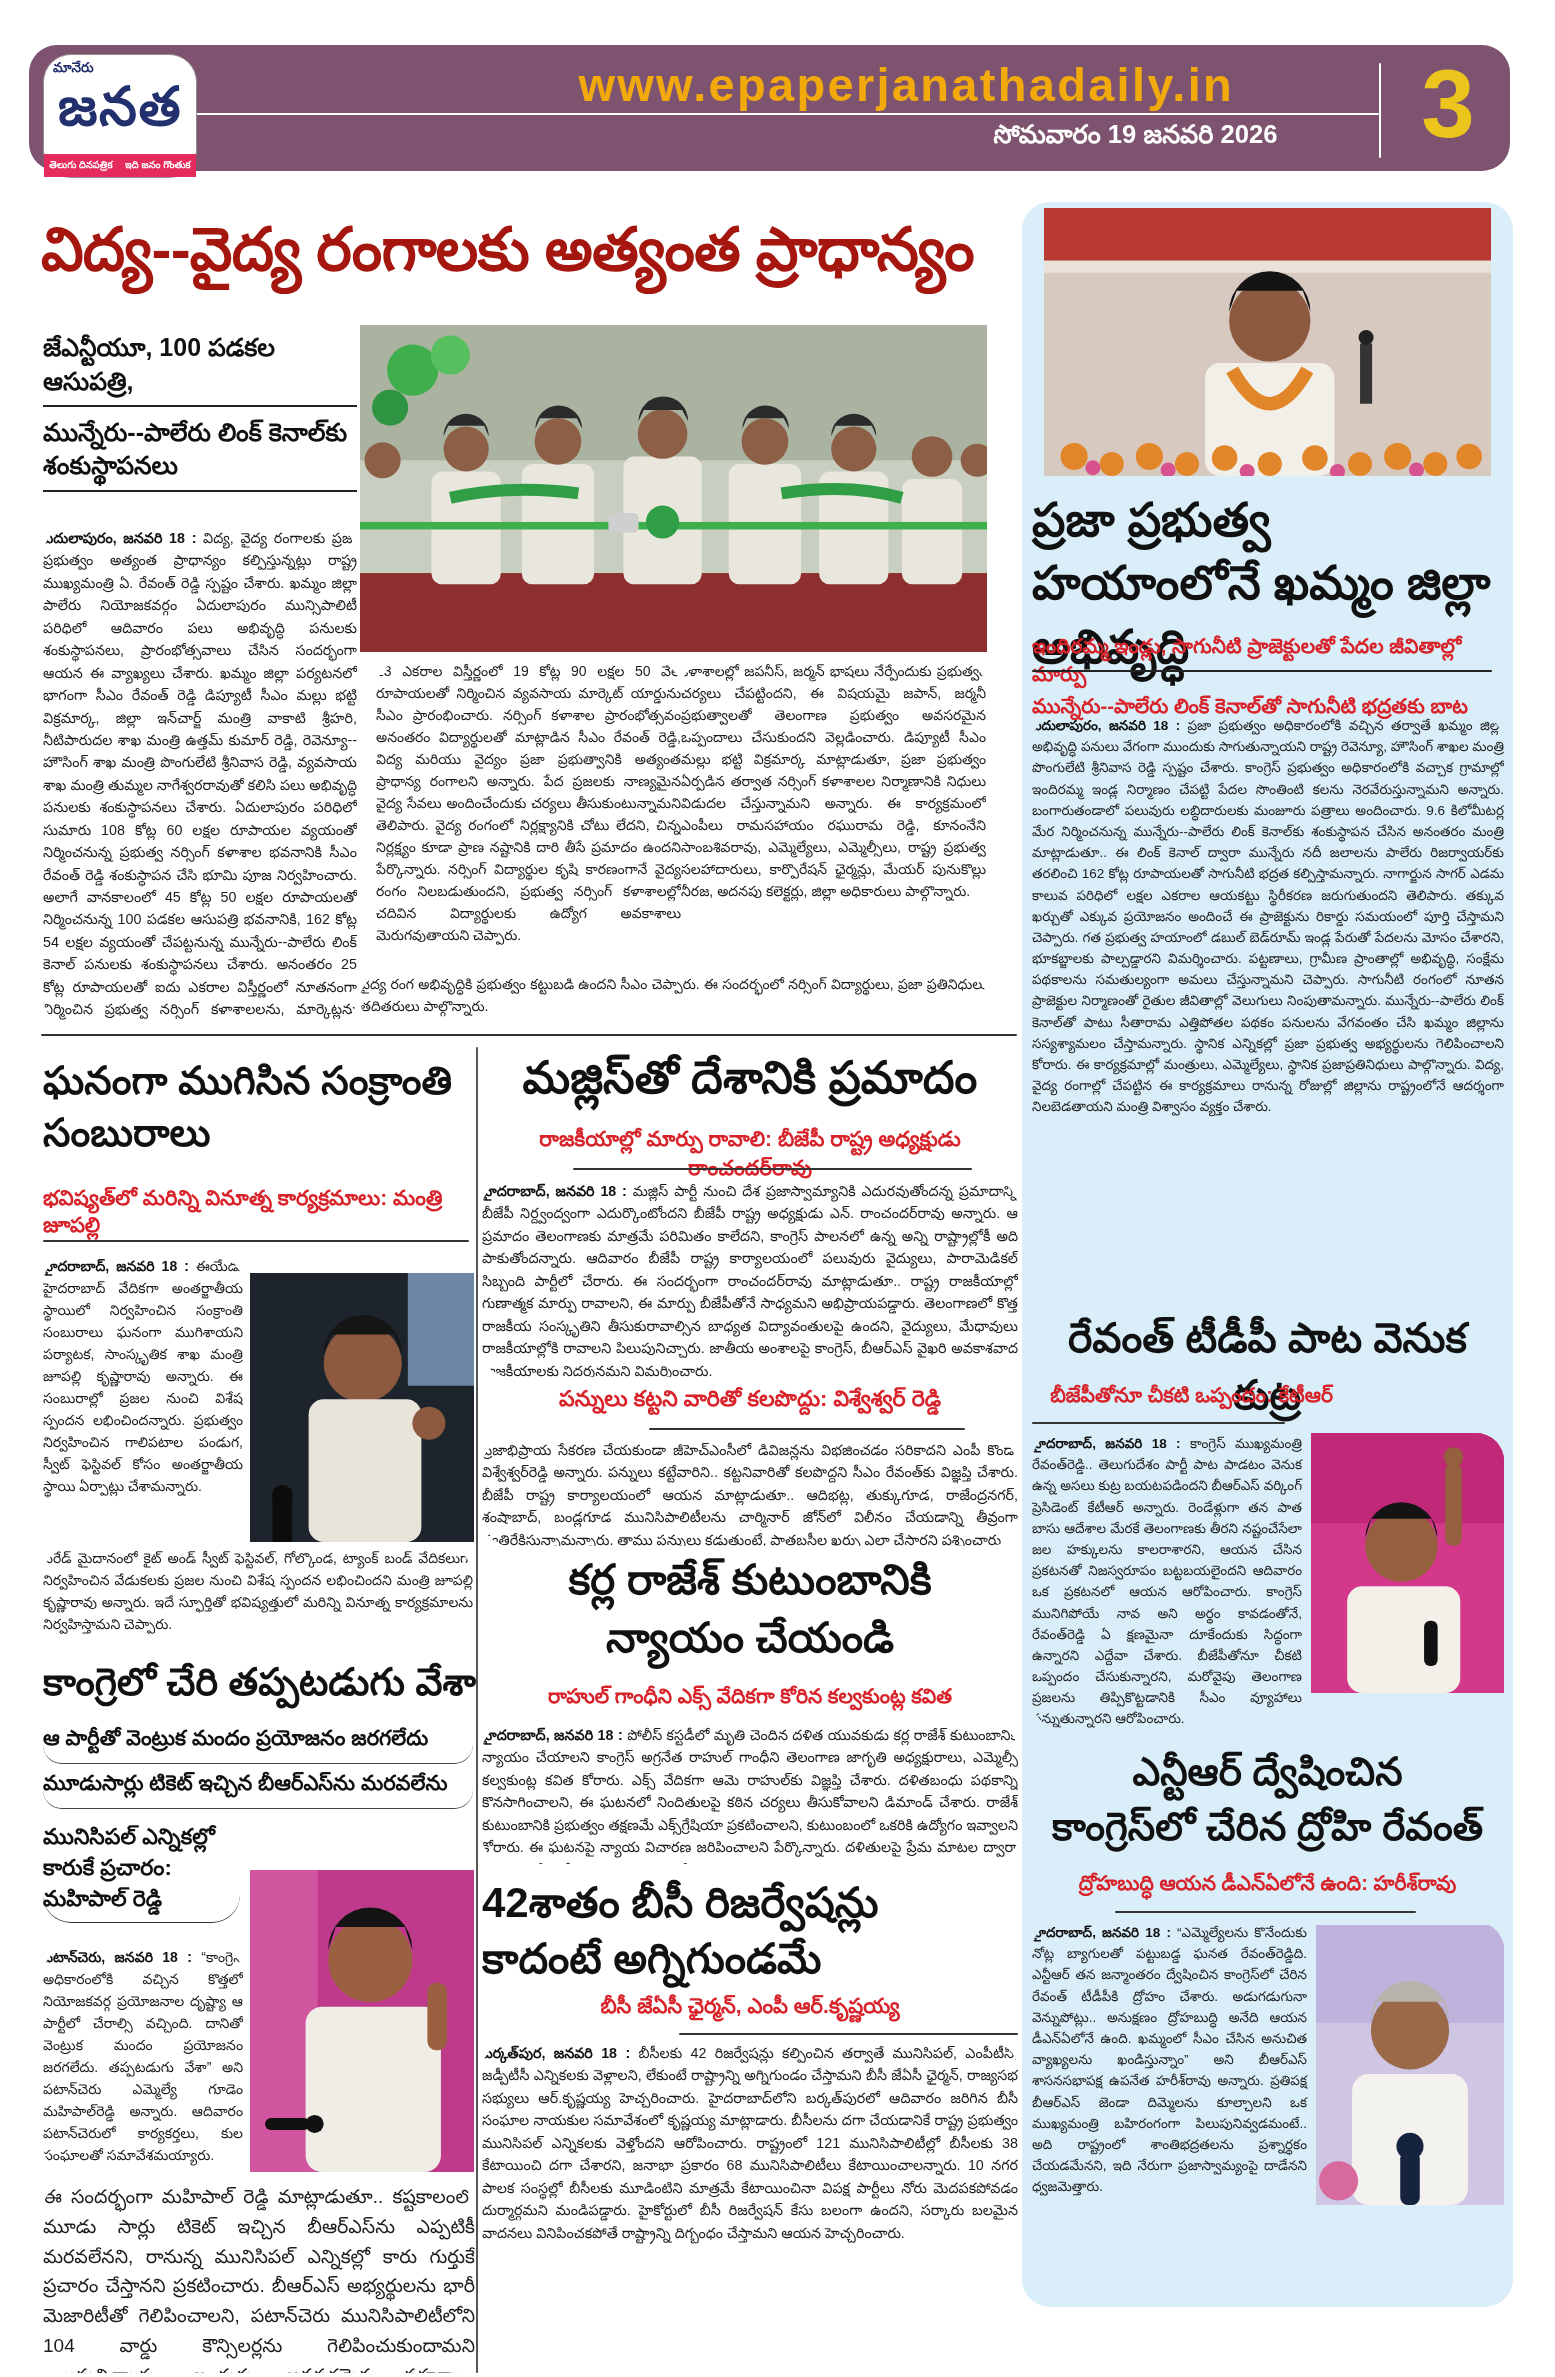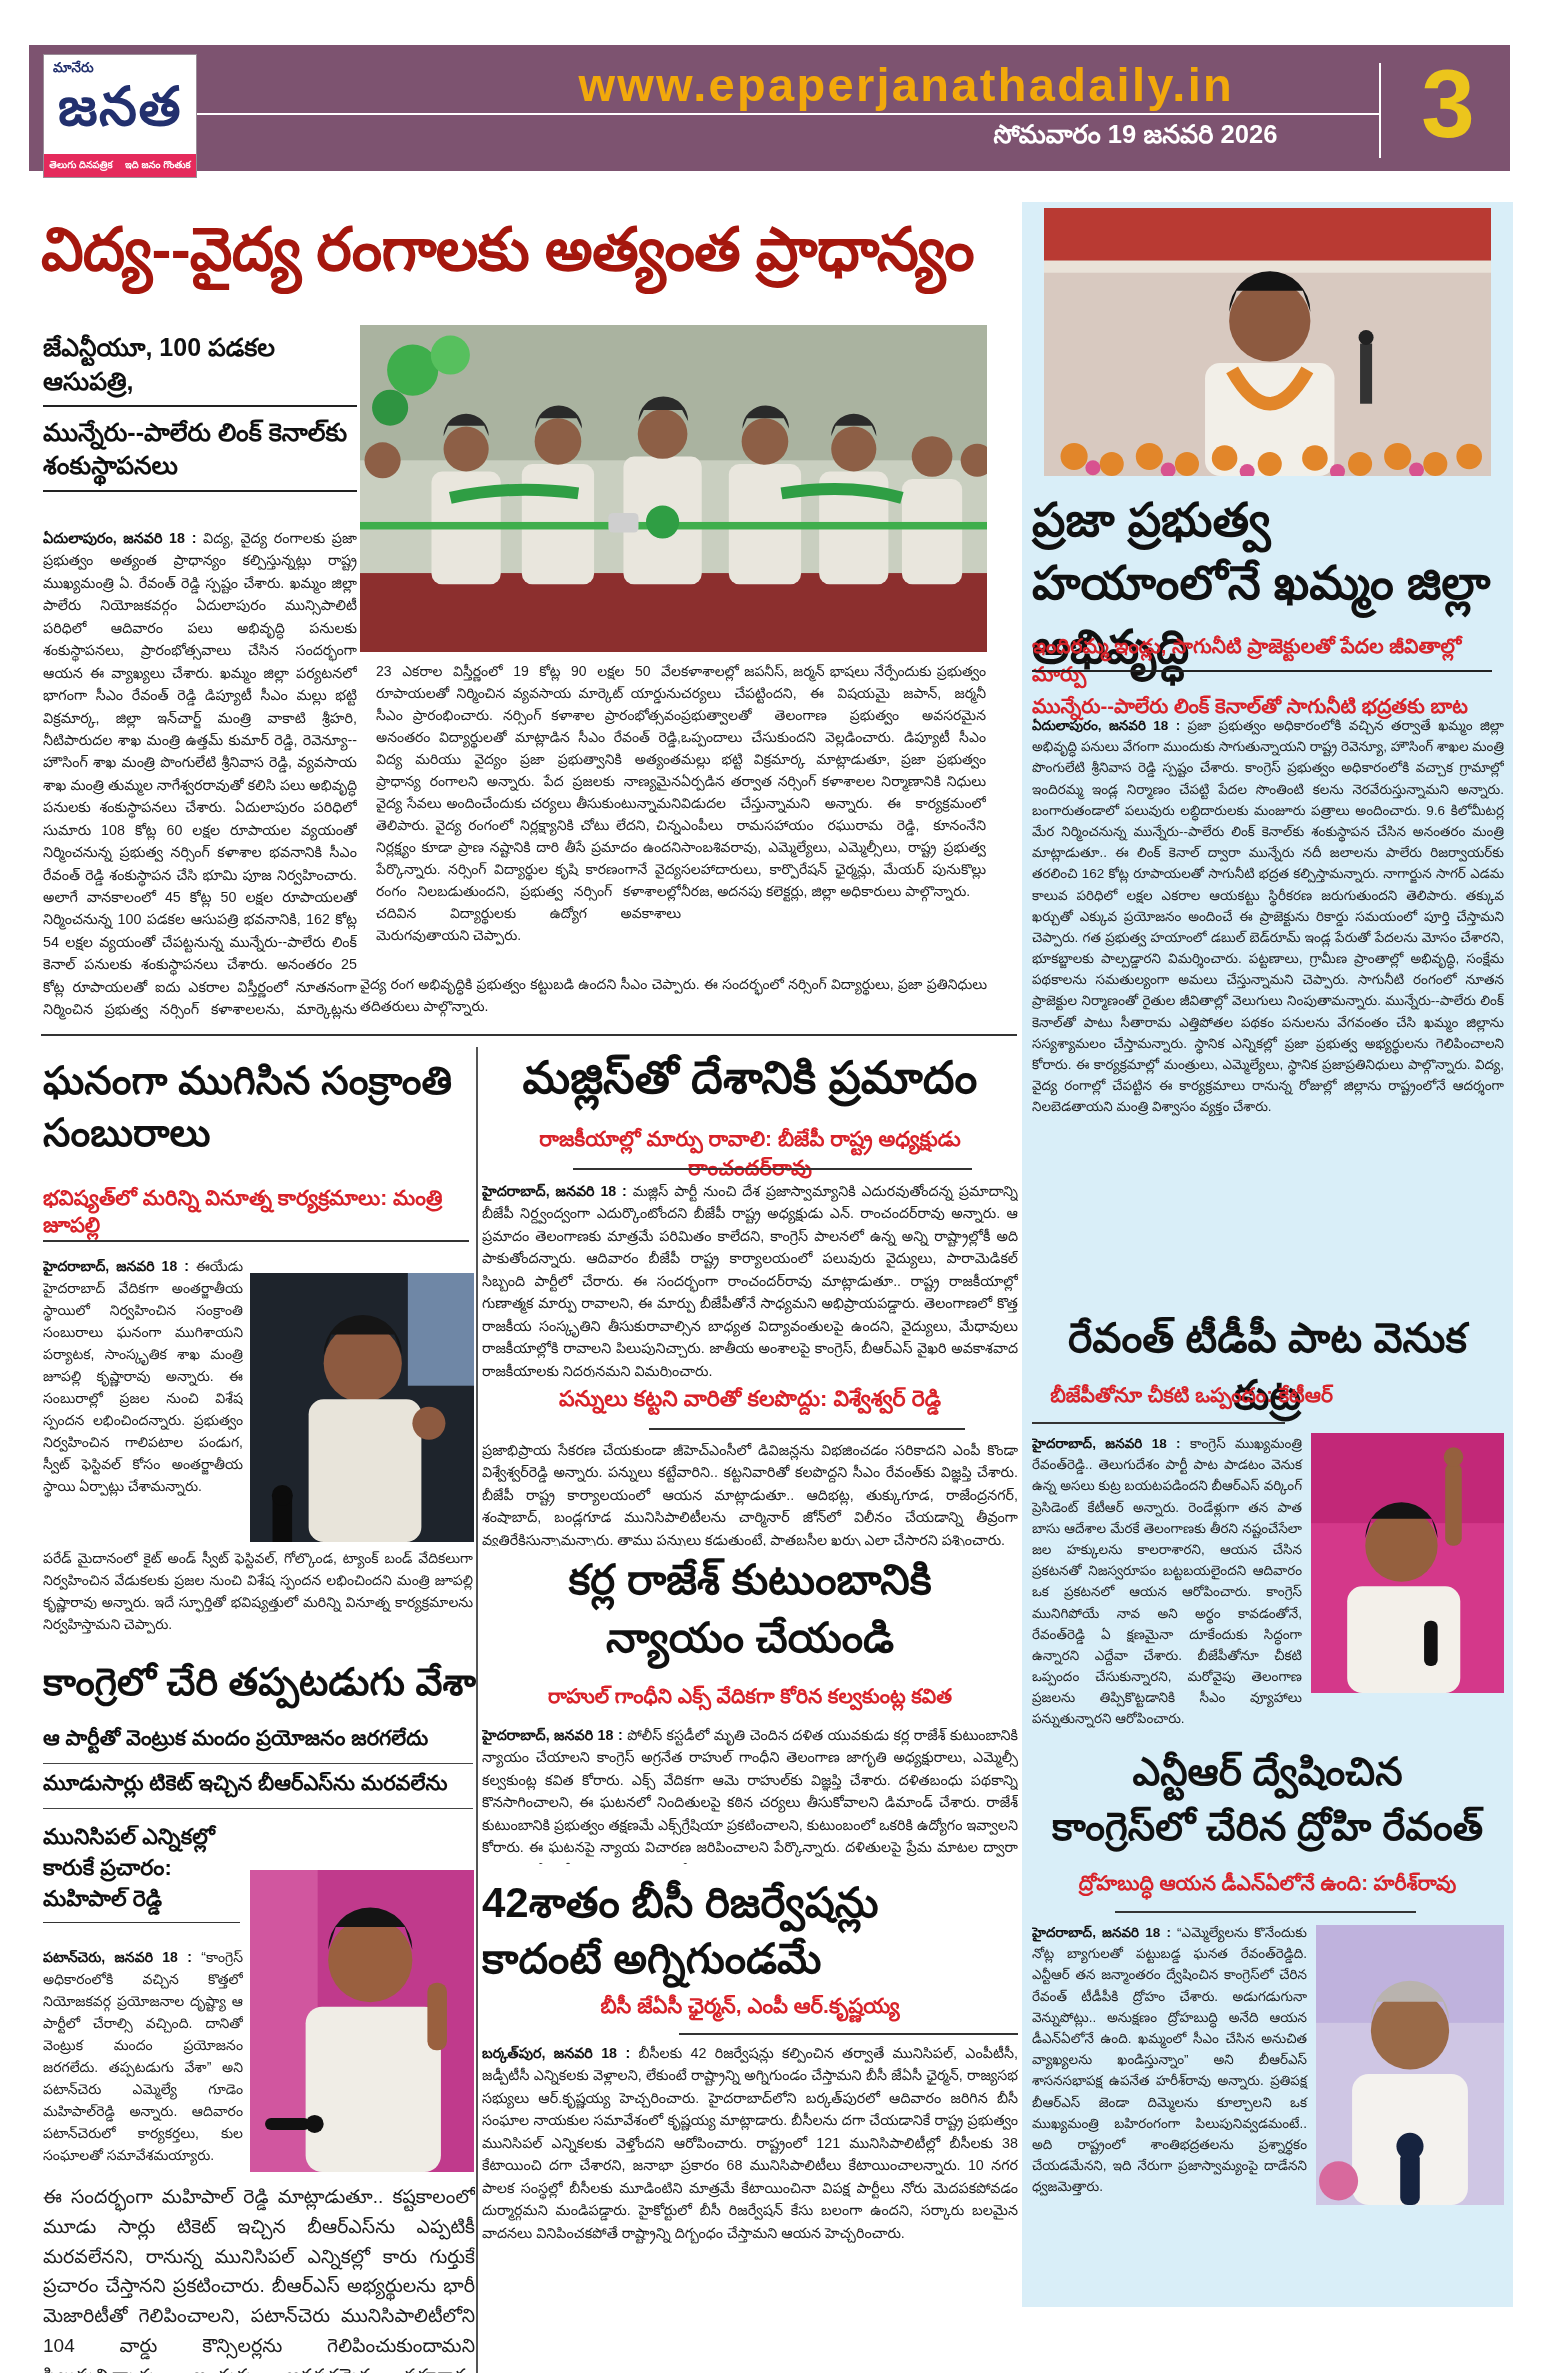--- a/index.html
+++ b/index.html
@@ -1,18 +1,18 @@
 <!DOCTYPE html>
 <html style="font-size:12px"><head>
 <meta charset="utf-8">
 <style>
   html,body{margin:0;padding:0;background:#ffffff;}
   .page{position:relative;width:1555px;height:2377px;background:#ffffff;overflow:hidden;
         font-family:"Liberation Sans","DejaVu Sans",sans-serif;color:#1a1a1a;}
-  .abs{position:absolute;}
+  .abs{position:absolute;border-radius:28px;}
   
   .header-bar{left:29px;top:45px;width:1481px;height:126px;background:#7d5370;}
   .logo-box{left:43px;top:54px;width:152px;height:122px;background:#ffffff;border:0.8px solid #9a8d97;z-index:3;}
   .logo-top{position:absolute;left:9px;top:4.5px;font-size:13.5px;font-weight:bold;color:#22306e;}
   .logo-title{position:absolute;left:0;top:13.5px;width:100%;text-align:center;font-size:54px;line-height:75px;
               font-weight:bold;color:#22306e;letter-spacing:1.5px;}
   .logo-strip{position:absolute;left:0;bottom:0;width:100%;height:22.6px;background:#e52a5c;color:#fff;
               display:flex;justify-content:space-between;align-items:center;padding:0 5.3px;box-sizing:border-box;
               font-size:9.8px;font-weight:bold;margin-top:48px;}
   .website{left:226px;top:57px;width:1008px;text-align:right;font-size:47px;font-weight:bold;

